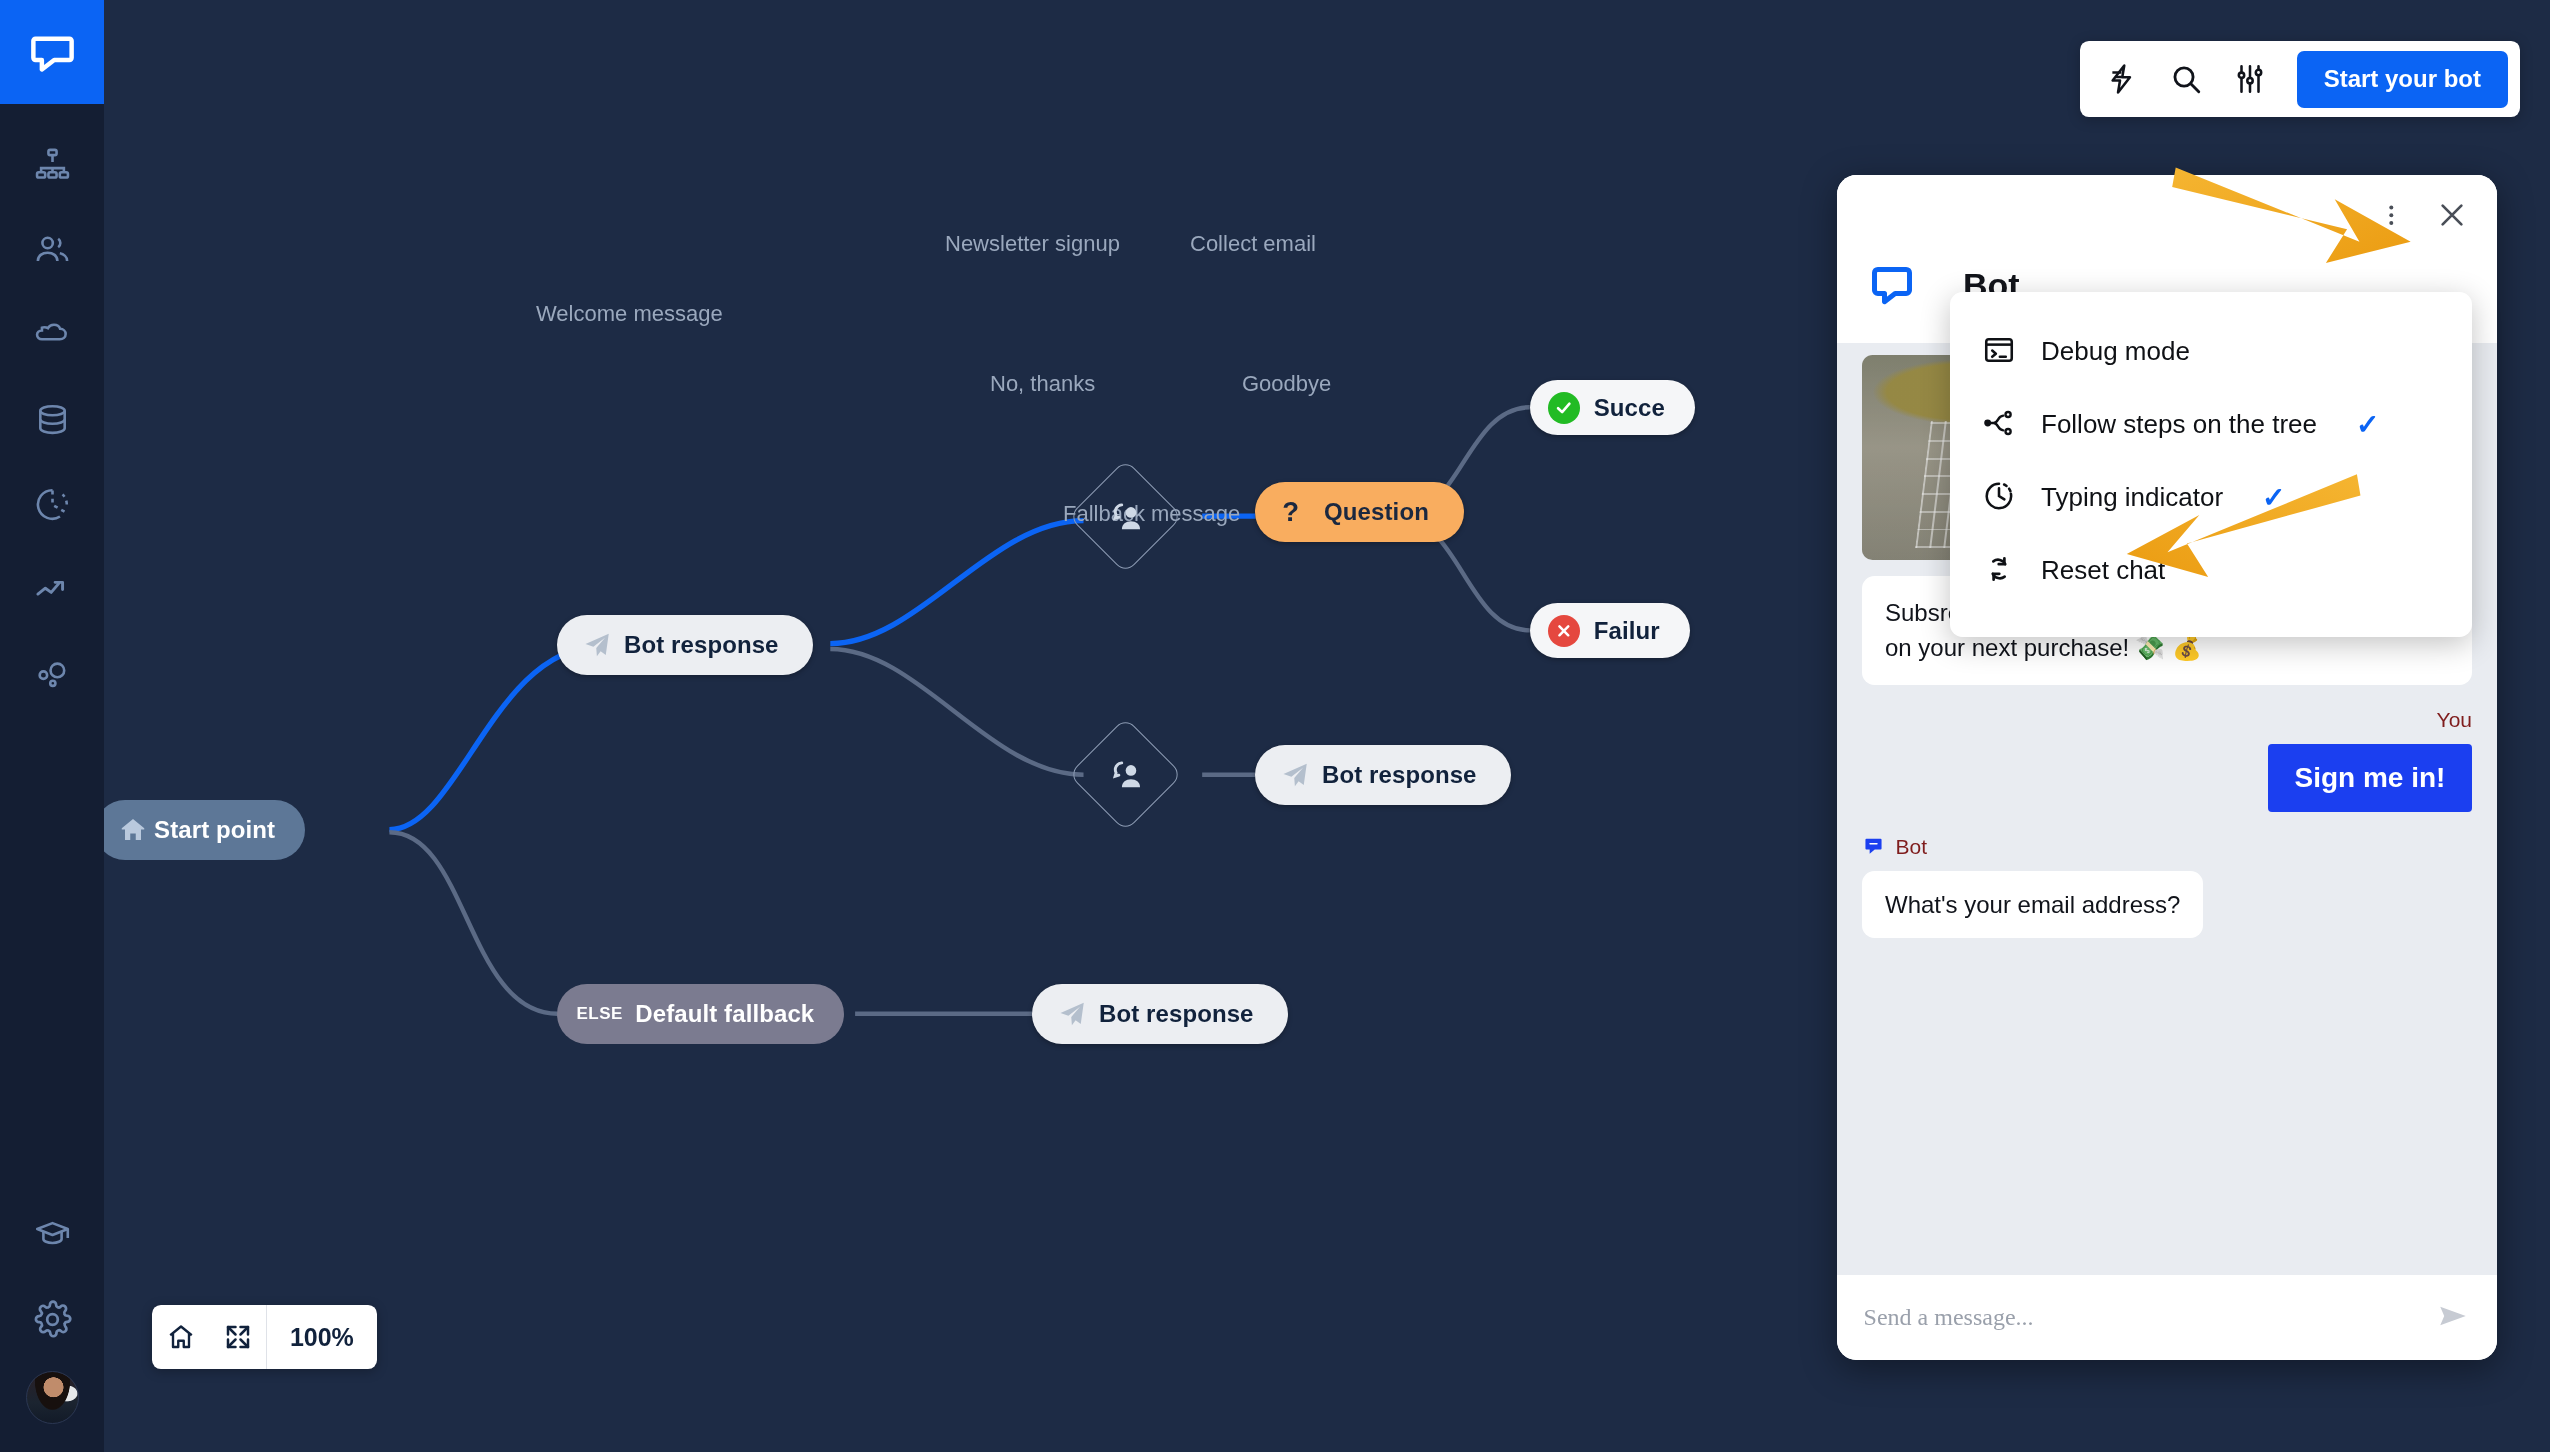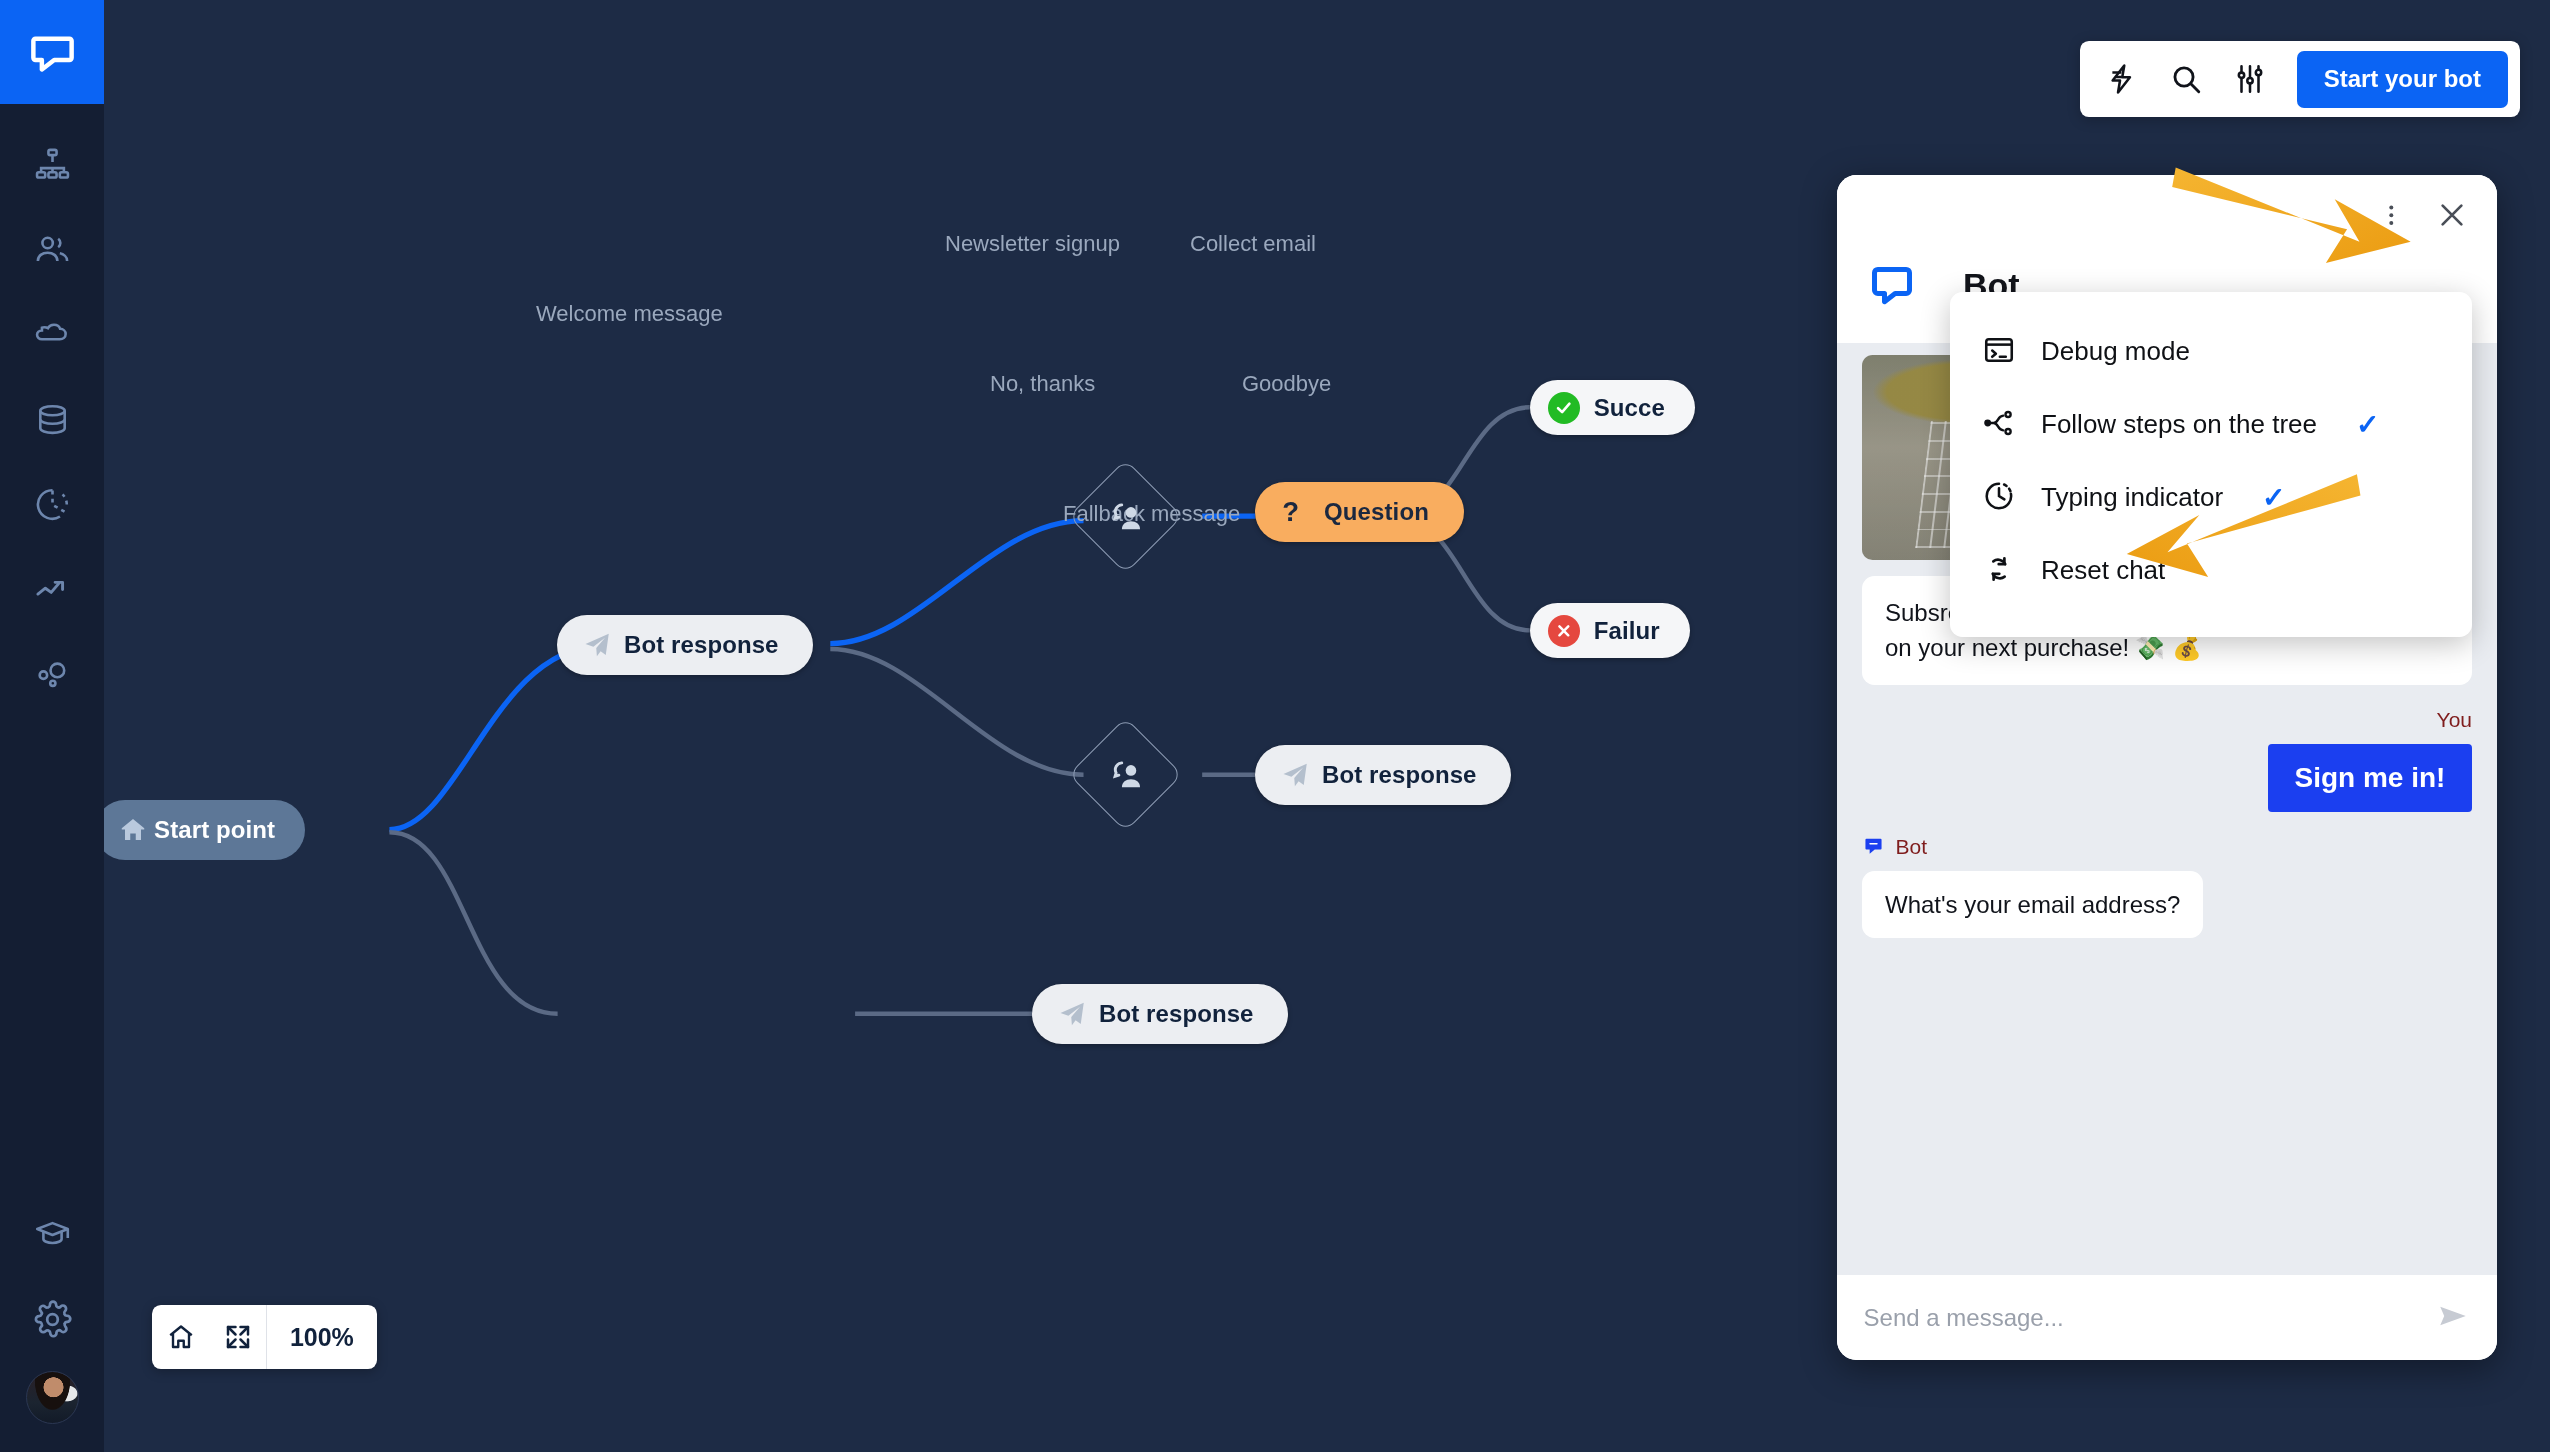--- a/index.html
+++ b/index.html
@@ -208,21 +208,21 @@
     font-size: 24px; color: #11141b;
   }
   .chat-input {
     flex: 0 0 85px; background: #fff;
     display: flex; align-items: center;
     padding: 0 26.6px; gap: 14px;
   }
   .chat-input input {
     flex: 1; border: none; outline: none;
     font-size: 24px; color: #11141b;
-    font-family: Liberation Sans, sans-serif;
+    font-family: Liberation Serif, serif;
     background: transparent;
   }
   .chat-input input::placeholder { color: #9aa0ab; }
 
   
   .menu {
     position: absolute; right: 78px; top: 292px;
     width: 522px;
     background: #ffffff; border-radius: 12.4px;
     box-shadow: 0 7px 30px rgba(0,0,0,.24);
@@ -438,20 +438,24 @@
 
     <div class="node node-result" style="left:1426px; top:603px;">
       <span class="badge-circle badge-fail">
         <svg width="17.7" height="17.7" viewBox="0 0 24 24" fill="none" stroke="#fff" stroke-width="3.4" stroke-linecap="round">
             <path d="M6 6l12 12M18 6 6 18"></path>
           </svg>
       </span>
       <span class="lbl">Failur</span>
     </div>
 
+    <div class="node node-fallback" style="left:453px; top:984px;">
+      <span class="tag">ELSE</span>
+      <span class="lbl">Default fallback</span>
+    </div>
 
     <div class="node node-bot" style="left:928px; top:984px;">
       <span class="node-icon">
         <svg width="30" height="30" viewBox="0 0 24 24" fill="#b4bfcd">
             <path d="M21.4 3 2.8 11.1l6.3 2.3 9.3-7.3-7 8.2.5 6.6 3-4 4.1 3.1L21.4 3z"></path>
           </svg>
       </span>
       <span class="lbl">Bot response</span>
     </div>
   </div>

